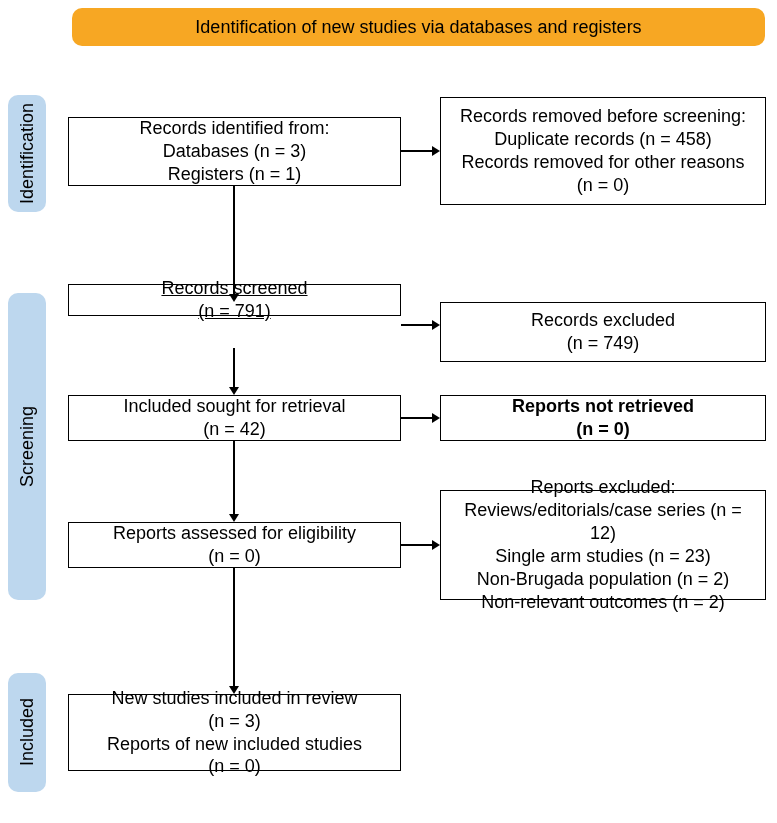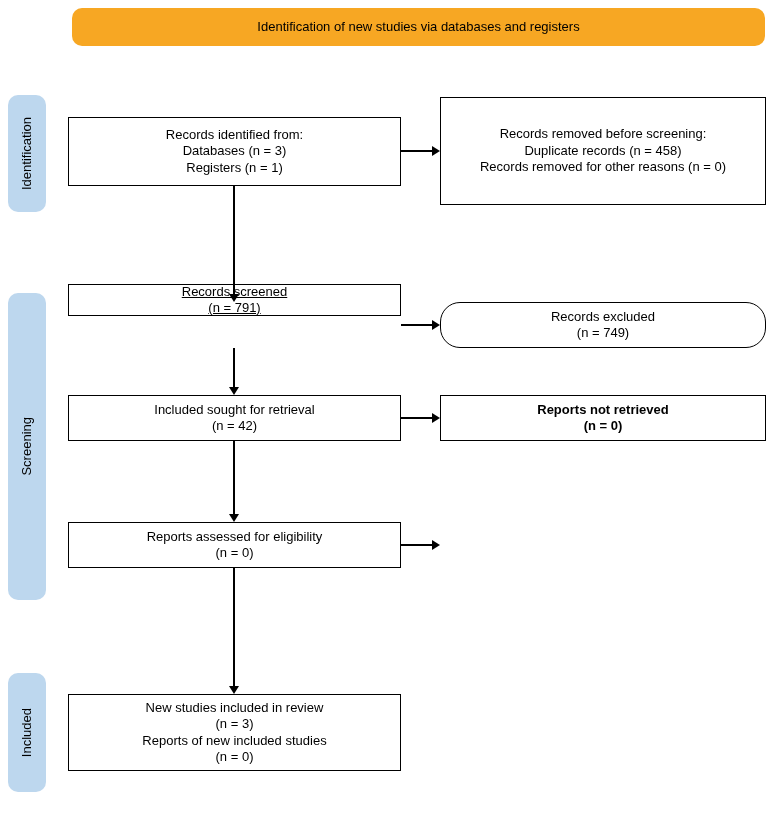--- a/index.html
+++ b/index.html
@@ -8,21 +8,21 @@
     --box-border:#000000;
     --text-color:#000000;
   }
   html,body{margin:0;padding:0;background:#ffffff;}
   #canvas{
     position:relative;
     width:777px;height:823px;
     background:#ffffff;
     font-family:"Liberation Sans","DejaVu Sans",sans-serif;
     color:var(--text-color);
-    font-size:13px;
+    font-size:18px;
     line-height:1.27;
   }
   .banner{
     position:absolute;left:72px;top:8px;width:693px;height:38px;
     background:var(--banner-bg);
     border-radius:10px;
     display:flex;align-items:center;justify-content:center;
     text-align:center;
   }
   .stage{
@@ -47,21 +47,21 @@
     display:flex;flex-direction:column;align-items:center;justify-content:center;
     text-align:center;
     box-sizing:border-box;
     padding:4px 16px;
   }
   .col-left{left:68px;width:333px;}
   .col-right{left:440px;width:326px;}
   .box-records-identified{top:117px;height:69px;}
   .box-records-removed{top:97px;height:108px;}
   .box-records-screened{top:284px;height:32px;text-decoration:underline;}
-  .box-records-excluded{top:302px;height:46px;border-radius:20px;}
+  .box-records-excluded{top:302px;height:60px;}
   .box-reports-sought{top:395px;height:46px;}
   .box-reports-not-retrieved{top:395px;height:46px;font-weight:bold;}
   .box-reports-assessed{top:522px;height:46px;}
   .box-reports-excluded{top:490px;height:110px;}
   .box-new-studies{top:694px;height:77px;}
   .varrow{position:absolute;width:0;}
   .varrow .line{position:absolute;left:-1px;top:0;width:2px;height:calc(100% - 8px);background:#000;}
   .varrow .head{position:absolute;left:-5px;bottom:0;width:0;height:0;
     border-left:5px solid transparent;border-right:5px solid transparent;border-top:8px solid #000;}
   .harrow{position:absolute;height:0;}
@@ -125,20 +125,27 @@
   <div class="fbox col-right box-records-excluded">
     <div>Records excluded</div>
     <div>(n = 749)</div>
   </div>
 
   <div class="fbox col-right box-reports-not-retrieved">
     <div>Reports not retrieved</div>
     <div>(n = 0)</div>
   </div>
 
+  <div class="fbox col-right box-reports-excluded">
+    <div>Reports excluded:</div>
+    <div>Reviews/editorials/case series (n = 12)</div>
+    <div>Single arm studies (n = 23)</div>
+    <div>Non-Brugada population (n = 2)</div>
+    <div>Non-relevant outcomes (n = 2)</div>
+  </div>
 
   <div class="varrow" style="left:234px;top:186px;height:116px">
     <div class="line"></div>
     <div class="head"></div>
   </div>
   <div class="varrow" style="left:234px;top:348px;height:47px">
     <div class="line"></div>
     <div class="head"></div>
   </div>
   <div class="varrow" style="left:234px;top:441px;height:81px">

